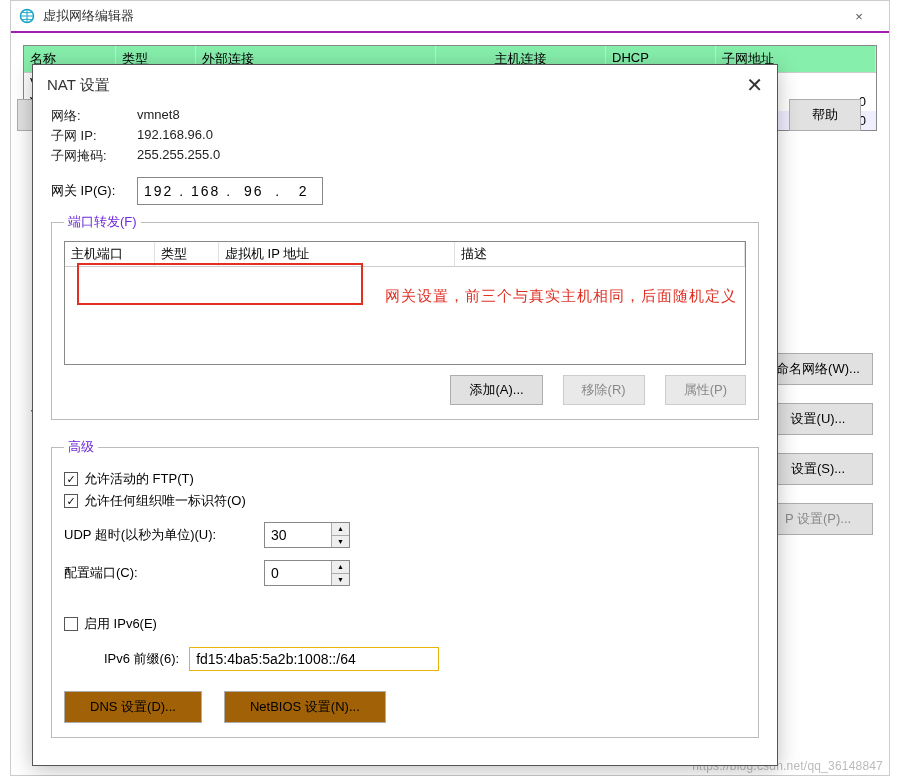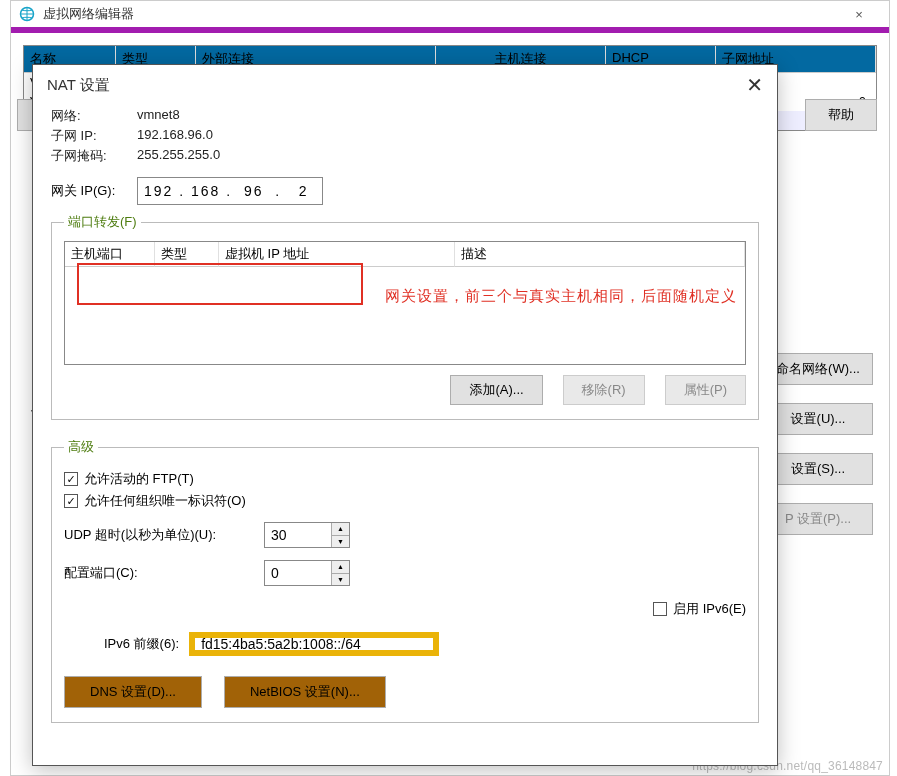--- a/index.html
+++ b/index.html
@@ -1,44 +1,44 @@
 <!DOCTYPE html>
 <html><head>
 <meta charset="utf-8">
 <style>
   * { box-sizing: border-box; font-family: "Microsoft YaHei", "Segoe UI", Arial, sans-serif; font-size: 13px; }
   body { margin: 0; background: #fff; width: 897px; height: 776px; overflow: hidden; position: relative; }
 
   
   .parent-window { position: absolute; left: 10px; top: 0; width: 880px; height: 776px; background: #fff; border: 1px solid #ccc; }
-  .parent-titlebar { height: 32px; display: flex; align-items: center; padding: 0 8px; border-bottom: 6px solid #a21caf; }
+  .parent-titlebar { height: 32px; display: flex; align-items: center; padding: 0 8px; border-bottom: 2px solid #a21caf; }
   .parent-icon { width: 16px; height: 16px; margin-right: 8px; }
   .parent-title { flex: 1; color: #333; }
   .parent-close { width: 44px; height: 100%; display: flex; align-items: center; justify-content: center; color: #555; }
 
   .parent-body { padding: 12px; position: relative; }
 
   .net-table { border: 1px solid #888; width: 100%; }
-  .net-header { display: flex; background: #0369a1; border-bottom: 1px solid #ccc; }
+  .net-header { display: flex; background: #86efac; border-bottom: 1px solid #ccc; }
   .net-header > div { padding: 4px 6px; font-size: 13px; border-right: 1px solid #ddd; }
   .net-rows { }
   .net-row { display: flex; }
   .net-row > div { padding: 2px 6px; font-size: 13px; }
   .col-name { width: 92px; }
   .col-type { width: 80px; }
   .col-ext { width: 240px; }
   .col-host { width: 170px; text-align: center; }
   .col-dhcp { width: 110px; }
   .col-sub  { flex: 1; }
 
   .side-buttons { position: absolute; right: 16px; top: 320px; display: flex; flex-direction: column; gap: 18px; width: 110px; }
   .side-btn { text-align: center; padding: 6px 0; background: #e1e1e1; border: 1px solid #adadad; font-size: 13px; }
   .side-buttons .side-btn:nth-child(4) { color: #888; }
   .bottom-btn { padding: 6px 14px; background: #e1e1e1; border: 1px solid #adadad; }
-  .help-btn { position: absolute; right: 12px; bottom: 12px; padding: 6px 22px; background: #e1e1e1; border: 1px solid #adadad; }
+  .help-btn { position: absolute; right: 28px; bottom: 12px; padding: 6px 22px; background: #e1e1e1; border: 1px solid #adadad; }
 
   .watermark { position: absolute; right: 6px; bottom: 2px; color: #bbb; font-size: 12px; letter-spacing: 0.2px; }
 
   
   .nat-dialog { position: absolute; left: 32px; top: 64px; width: 746px; height: 702px; background: #fff; border: 1px solid #555; box-shadow: 0 4px 20px rgba(0,0,0,0.25); }
   .nat-titlebar { height: 40px; display:flex; align-items:center; padding: 0 14px; font-size: 15px; color: #333; }
   .nat-titlebar .nat-close { margin-left:auto; font-size: 20px; color: #333; }
 
   .nat-body { padding: 0 18px 14px 18px; }
 
@@ -46,21 +46,21 @@
   .info-label { width: 86px; color: #222; }
   .info-val { color: #222; }
 
   .gateway-row { display: flex; align-items: center; margin-top: 12px; margin-bottom: 8px; }
   .gateway-label { width: 86px; }
   .gateway-input { width: 186px; height: 28px; border: 1px solid #888; font-size: 14px; padding: 0 6px; text-align: left; letter-spacing: 2px; }
   .red-box { position: absolute; left: 44px; top: 198px; width: 286px; height: 42px; border: 2px solid #e03024; pointer-events:none; }
   .red-note { position: absolute; left: 352px; top: 222px; color: #e03024; font-size: 15px; white-space: nowrap; letter-spacing: 1px; }
 
   fieldset { border: 1px solid #bbb; margin: 0; padding: 10px 12px 14px 12px; }
-  legend { padding: 0 4px; color: #4d7c0f; }
+  legend { padding: 0 4px; color: #6d28d9; }
 
   .pf-fieldset { margin-top: 8px; }
   .pf-table { border: 1px solid #888; width: 100%; height: 124px; background: #fff; }
   .pf-header { display:flex; background:#fff; }
   .pf-header > div { padding: 3px 6px; border-bottom: 1px solid #ccc; border-right: 1px solid #e0e0e0; }
   .pfc-host { width: 90px; }
   .pfc-type { width: 64px; }
   .pfc-vm   { width: 236px; }
   .pfc-desc { flex: 1; }
   .pf-buttons { display:flex; justify-content:flex-end; gap: 20px; margin-top: 10px; }
@@ -74,21 +74,21 @@
 
   .num-row { display:flex; align-items:center; gap: 10px; margin-top: 12px; }
   .num-label { width: 190px; }
   .spinner { display:flex; align-items:stretch; border:1px solid #888; width: 86px; height: 26px; }
   .spinner input { border:none; width: 66px; padding: 0 6px; font-size: 14px; }
   .spinner .arrows { width: 20px; display:flex; flex-direction:column; border-left:1px solid #aaa; }
   .spinner .arrows div { flex:1; display:flex; align-items:center; justify-content:center; font-size:7px; border-bottom:1px solid #aaa; background:#eee; }
   .spinner .arrows div:last-child { border-bottom:none; }
 
   .ipv6-row { display:flex; align-items:center; gap:10px; margin-top: 14px; margin-left: 40px; }
-  .ipv6-input { width: 250px; height: 24px; border:6px solid #eab308; padding: 0 6px; font-size: 14px; }
+  .ipv6-input { width: 250px; height: 24px; border:1px solid #eab308; padding: 0 6px; font-size: 14px; }
 
   .adv-buttons { margin-top: 20px; display:flex; gap: 22px; }
   .adv-btn { padding: 6px 25px; background:#a16207; border:1px solid #adadad; }
 
   .v-label { position: absolute; left: 20px; top: 374px; font-size: 14px; color: #333; }
 </style>
 </head>
 <body>
 
 <div class="parent-window">
@@ -226,21 +226,21 @@
         <span class="num-label">配置端口(C):</span>
         <div class="spinner">
           <input value="0" style="">
           <div class="arrows">
               <div>▲</div>
               <div>▼</div>
             </div>
         </div>
       </div>
 
-      <div class="chk-row" style="margin-top:14px;justify-content:flex-end;">
+      <div class="chk-row" style="margin-top:29px;">
         <span class="checkbox"></span>
         <span>启用 IPv6(E)</span>
       </div>
 
       <div class="ipv6-row">
         <span>IPv6 前缀(6):</span>
         <input class="ipv6-input" value="fd15:4ba5:5a2b:1008::/64" style="">
       </div>
 
       <div class="adv-buttons">

